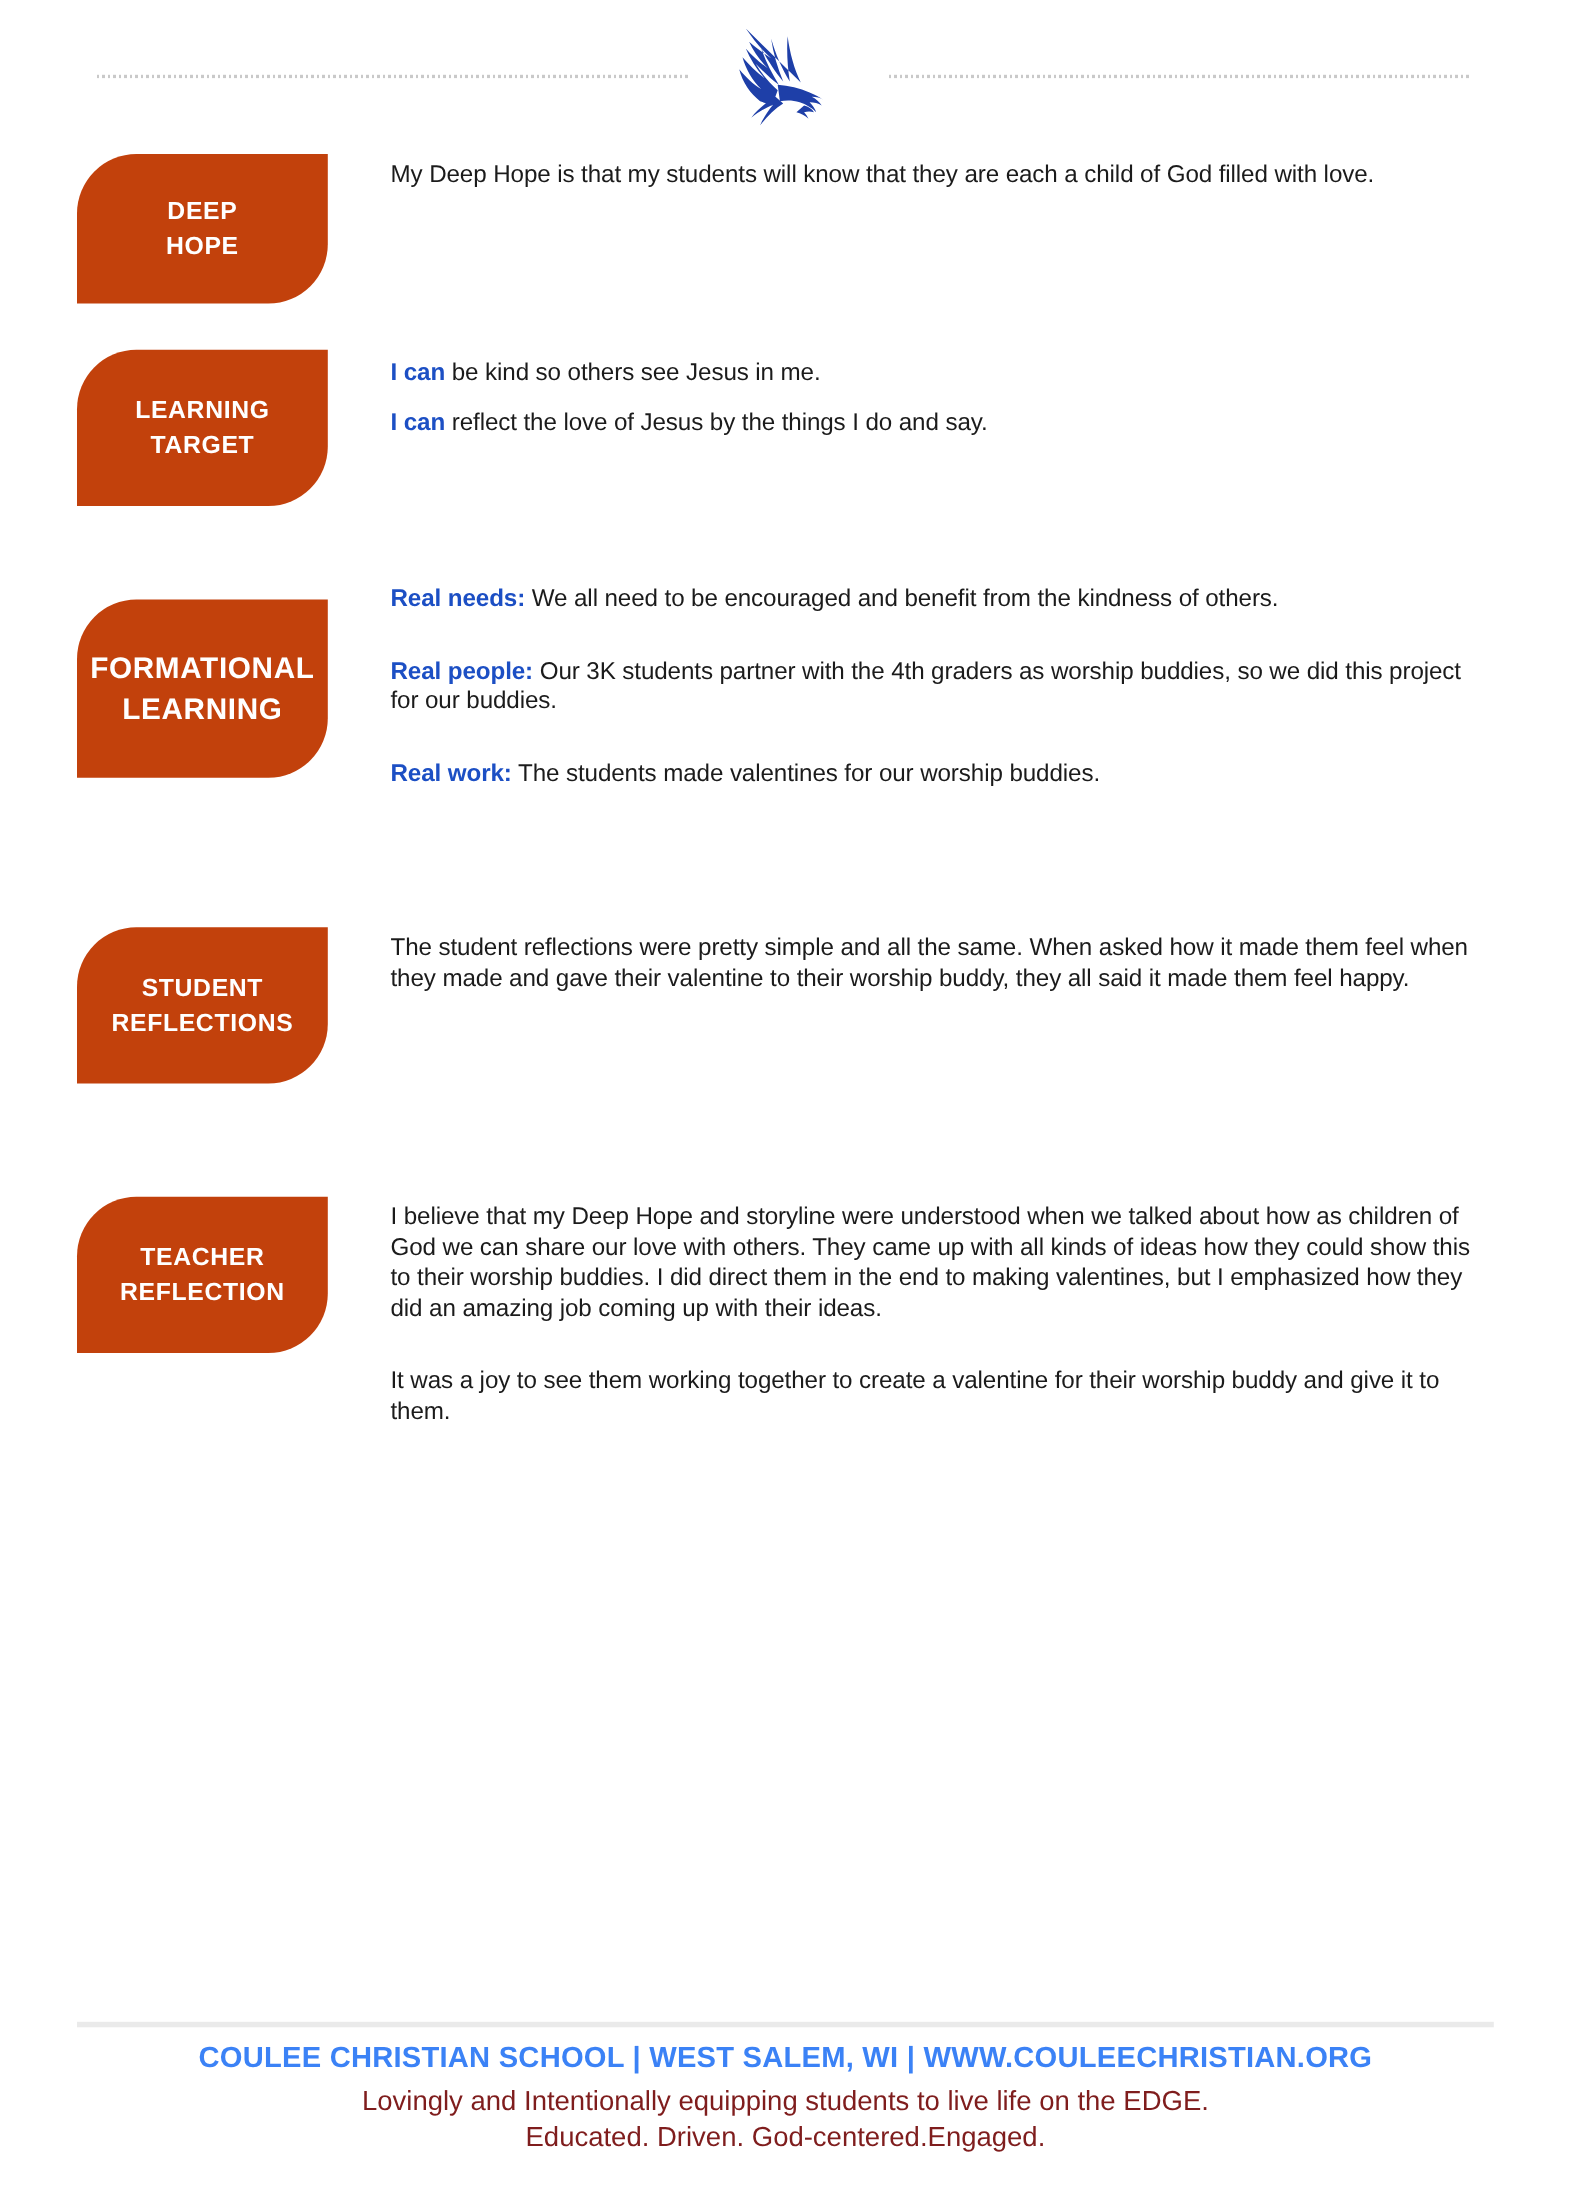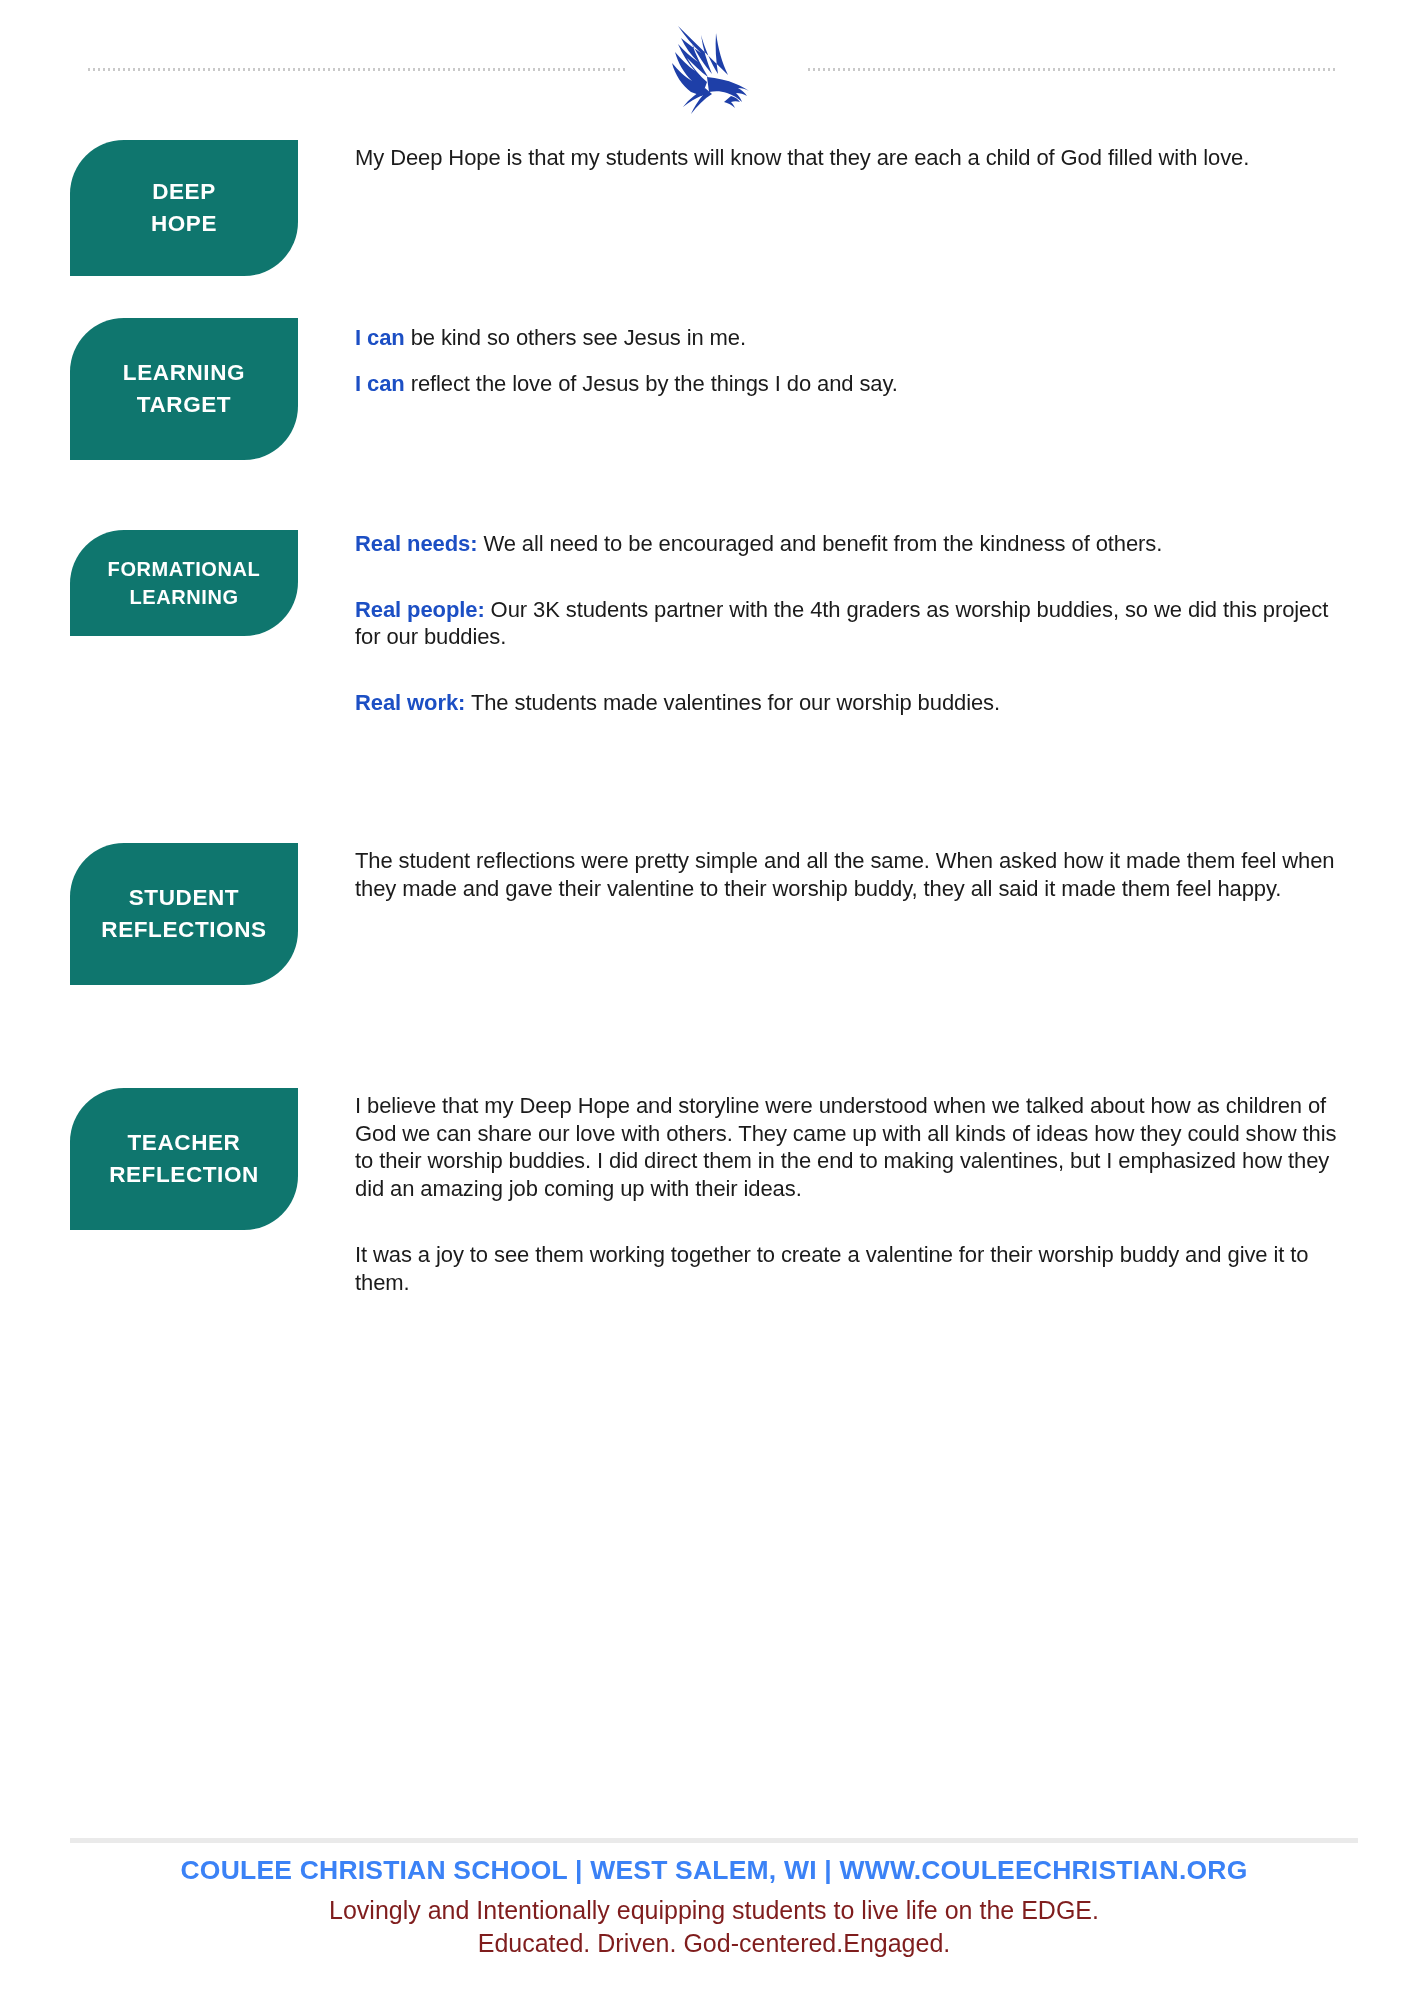--- a/index.html
+++ b/index.html
@@ -44,21 +44,21 @@
   
   .section {
     position: absolute;
     left: 0;
     width: 1428px;
   }
   .tab {
     position: absolute;
     left: 70px;
     width: 228px;
-    background: #0f766e;
+    background: #c2410c;
     border-top-left-radius: 54px;
     border-bottom-right-radius: 54px;
     color: #ffffff;
     display: flex;
     flex-direction: column;
     align-items: center;
     justify-content: center;
     text-align: center;
     font-size: 22.5px;
     font-weight: 700;
@@ -148,21 +148,21 @@
     <span class="tline">LEARNING</span>
     <span class="tline">TARGET</span>
   </div>
   <div class="body-col" style="top:6px;">
     <p class="para"><span class="lead">I can</span><span> be kind so others see Jesus in me.</span></p>
     <p class="para" style="margin-top:18px;"><span class="lead">I can</span><span> reflect the love of Jesus by the things I do and say.</span></p>
   </div>
 </div>
 
 <div class="section" style="top:530px;">
-  <div class="tab" style="top:0; height:106px; font-size:20px;">
+  <div class="tab" style="top:15px; height:162px; font-size:27px;">
     <span class="tline">FORMATIONAL</span>
     <span class="tline">LEARNING</span>
   </div>
   <div class="body-col" style="top:0px;">
     <p class="para"><span class="lead">Real needs:</span><span> We all need to be encouraged and benefit from the kindness of others.</span></p>
     <p class="para" style="margin-top:38px;"><span class="lead">Real people:</span><span> Our 3K students partner with the 4th graders as worship buddies, so we did this project for our buddies.</span></p>
     <p class="para" style=""><span class="lead">Real work:</span><span> The students made valentines for our worship buddies.</span></p>
   </div>
 </div>
 

